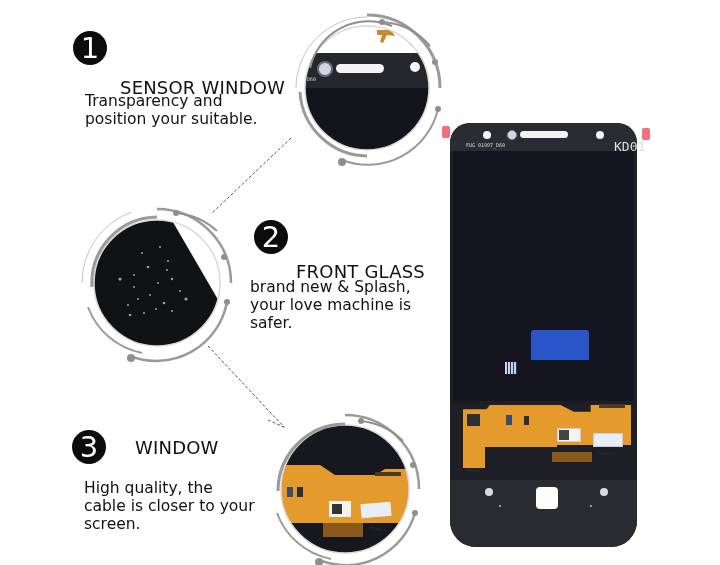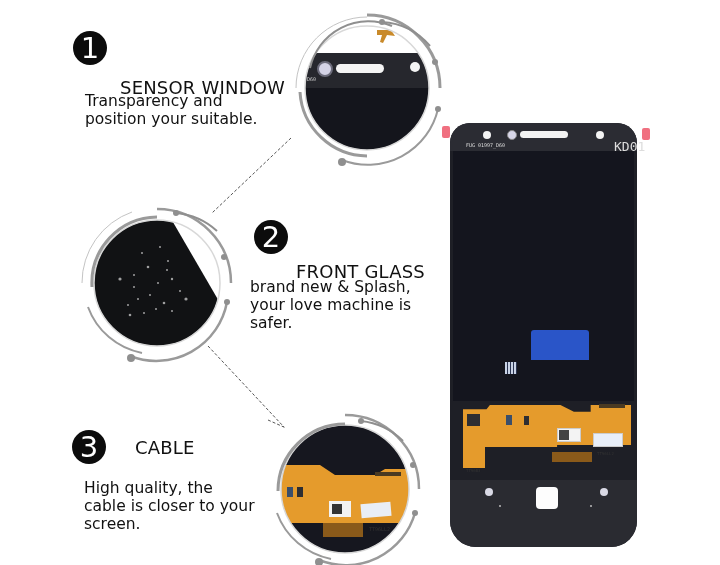--- a/index.html
+++ b/index.html
@@ -81,21 +81,21 @@
 <div class="feat-desc" style="left:85px; top:92px;">Transparency and
 position your suitable.</div>
 
 <div class="num-badge" style="left:254px; top:220px;">2</div>
 <div class="feat-title" style="left:296px; top:228px;margin-top:33px;">FRONT GLASS</div>
 <div class="feat-desc" style="left:250px; top:278px;">brand  new &amp; Splash,
 your love machine is
 safer.</div>
 
 <div class="num-badge" style="left:72px; top:430px;">3</div>
-<div class="feat-title" style="left:135px; top:437px;">CABLE</div>
+<div class="feat-title" style="left:135px; top:437px;">WINDOW</div>
 <div class="feat-desc" style="left:84px; top:479px;">High quality, the
 cable is closer to your
 screen.</div>
 
 <svg style="position:absolute; left:0; top:0; width:720px; height:565px;" viewBox="0 0 720 565">
   <line x1="291" y1="138" x2="212" y2="213" stroke="#555" stroke-width="1" stroke-dasharray="3,2"></line>
   <line x1="208" y1="346" x2="284" y2="427" stroke="#555" stroke-width="1" stroke-dasharray="3,2"></line>
   <line x1="268" y1="420" x2="286" y2="428" stroke="#555" stroke-width="1" stroke-dasharray="3,2"></line>
 </svg>
 

